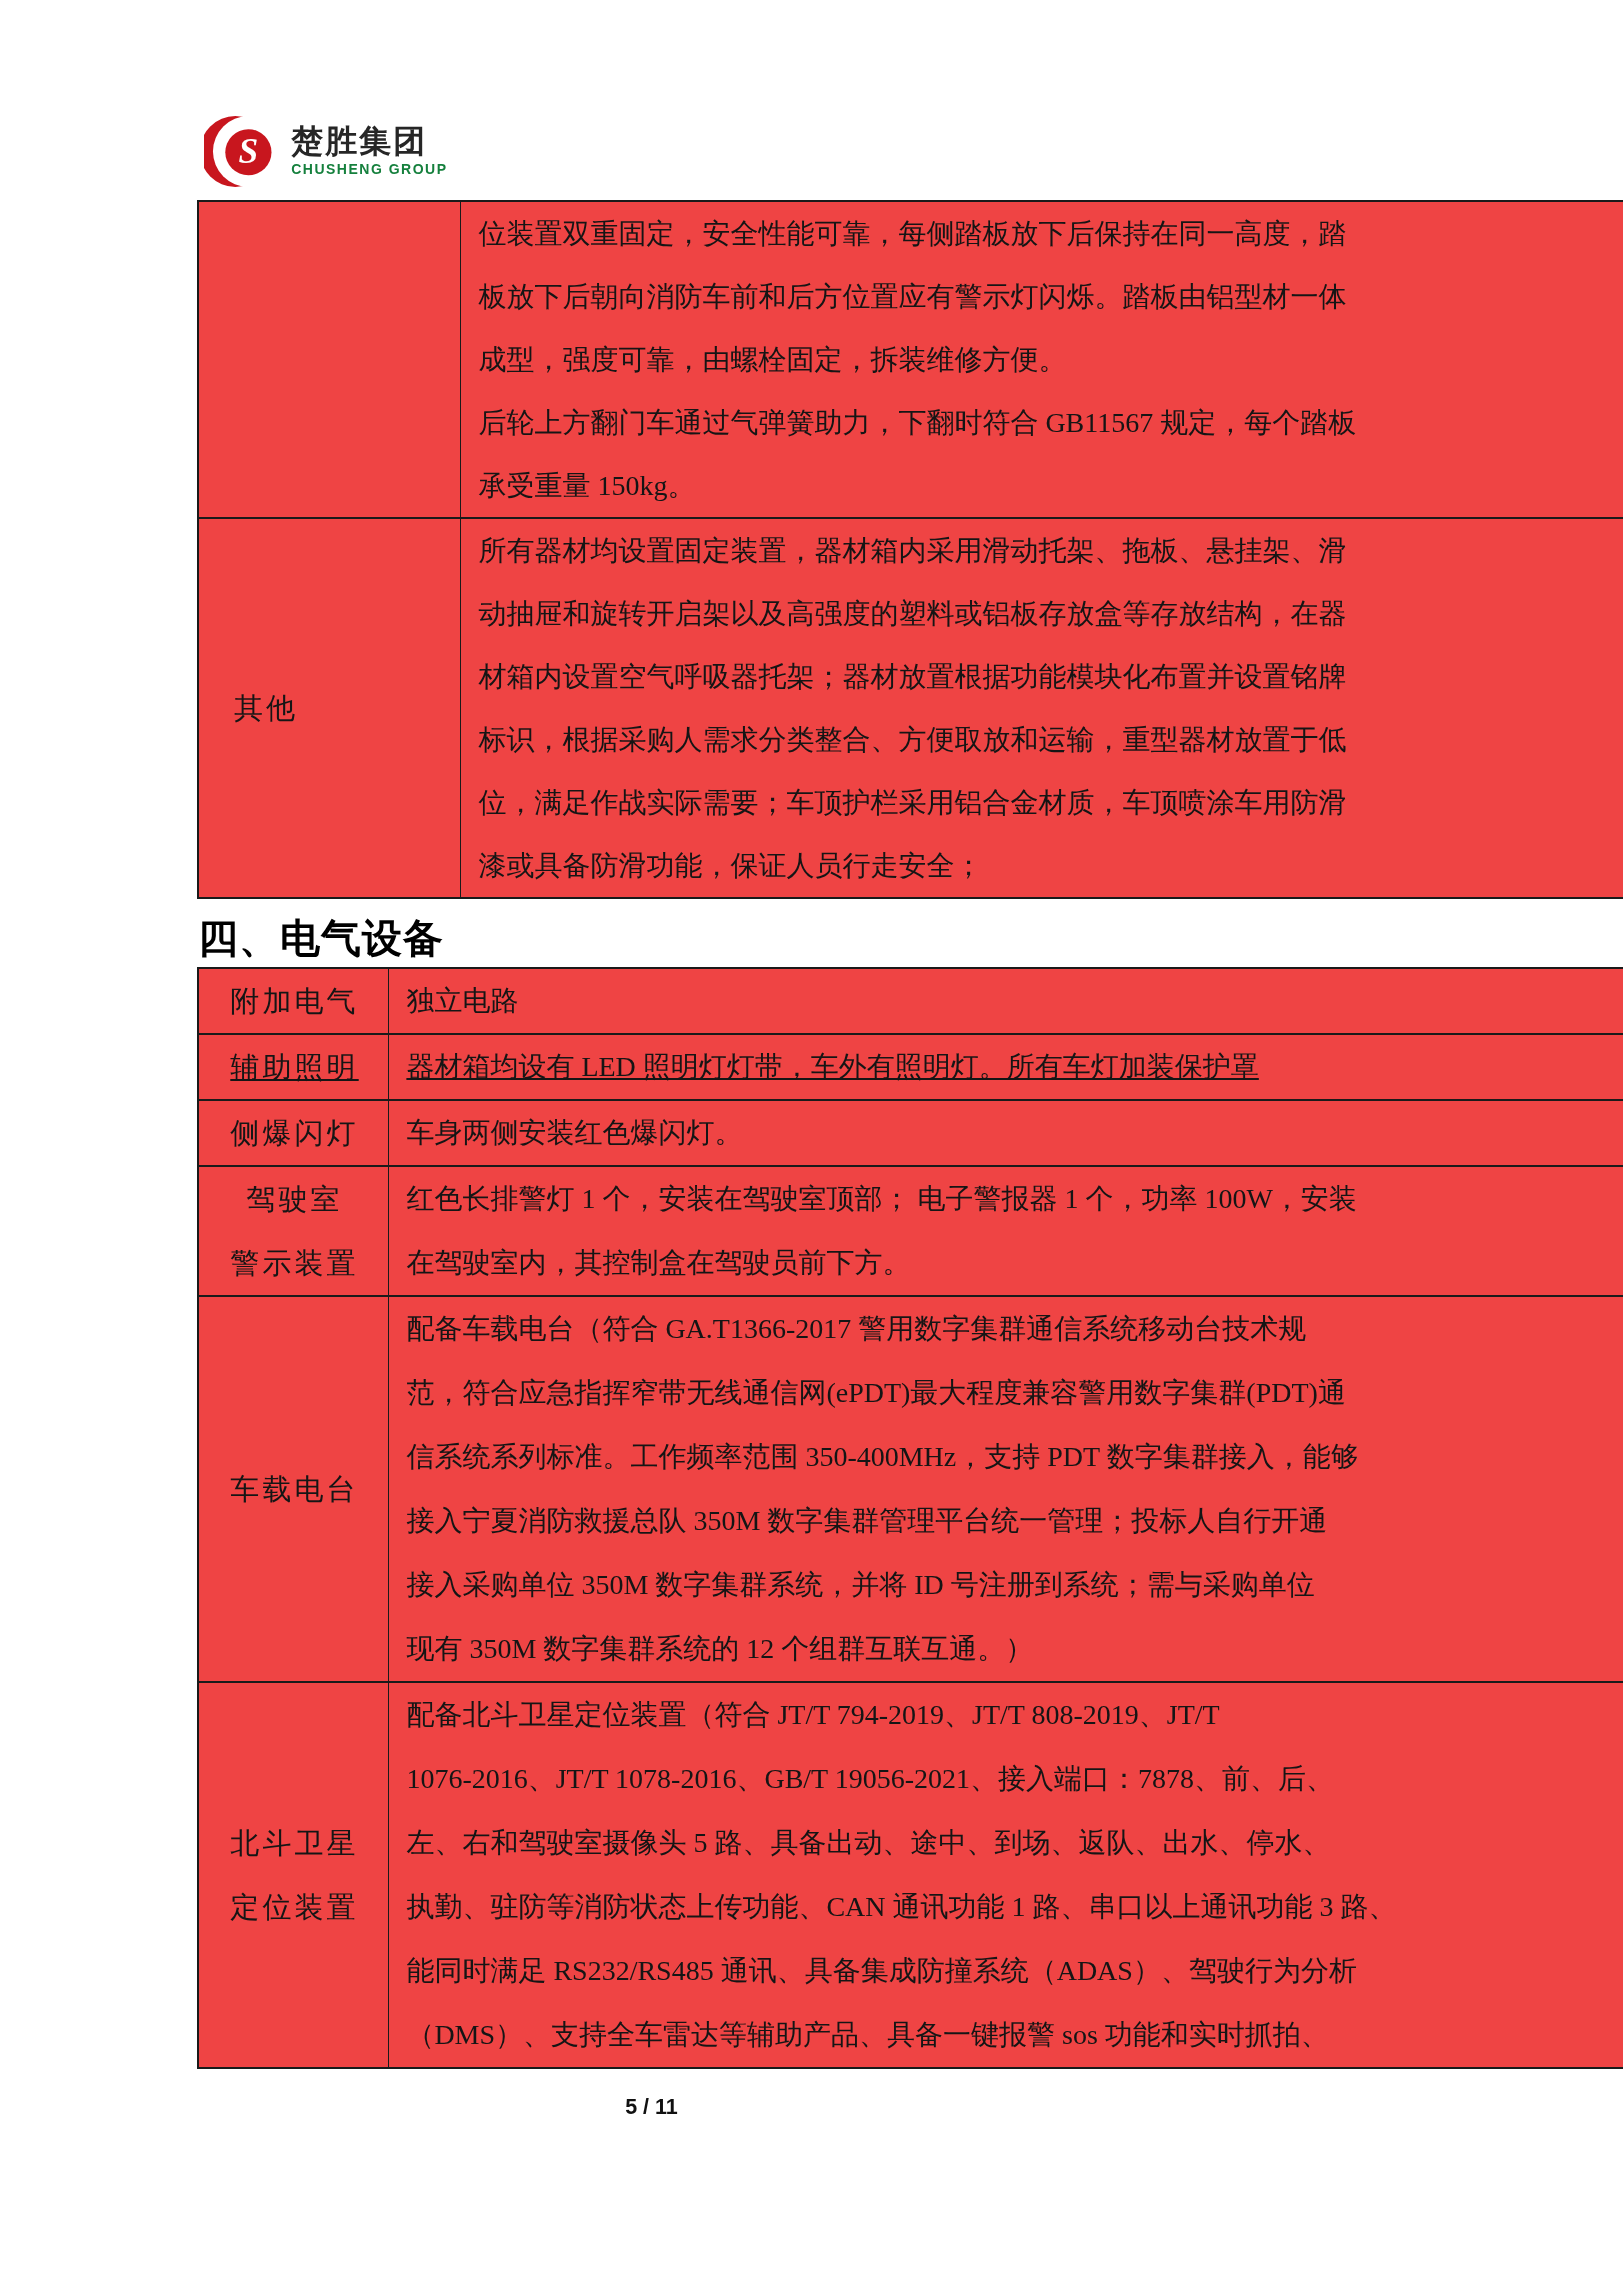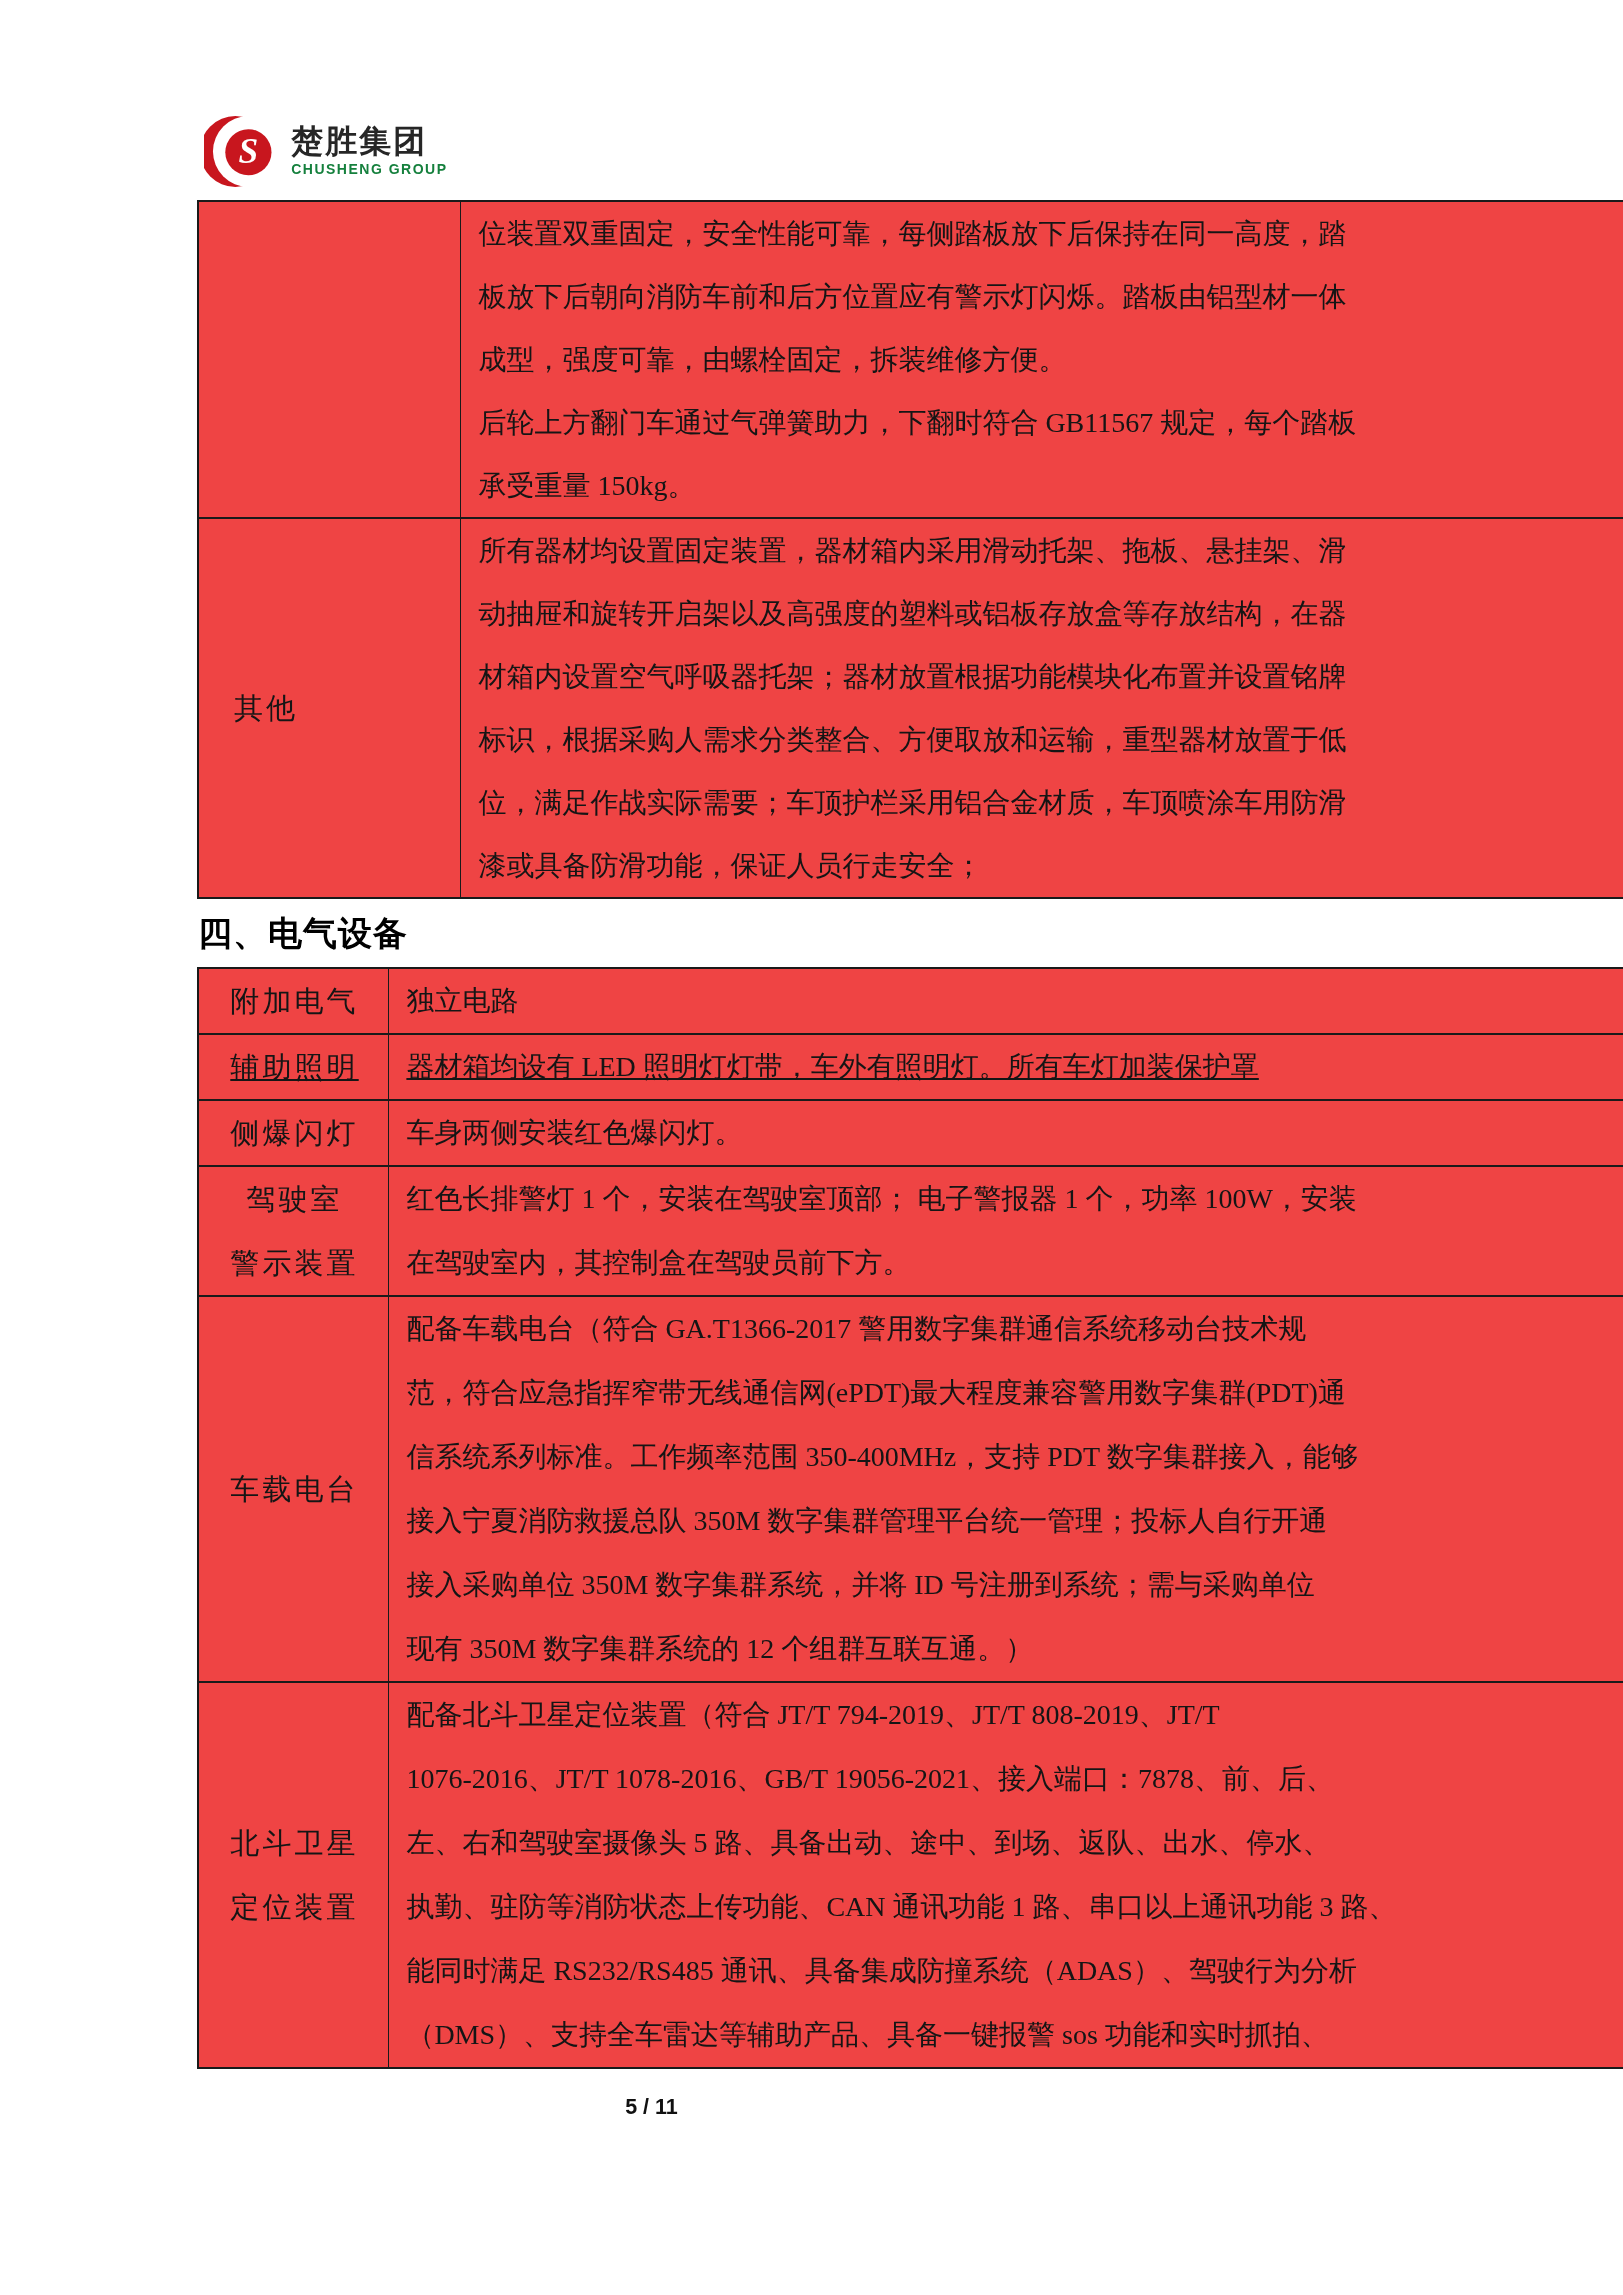--- a/index.html
+++ b/index.html
@@ -52,21 +52,21 @@
     padding-left:17.4px;padding-right:12.3px;
     font-size:28px;color:#151515;
   }
   #table1 .content-line{line-height:63px;}
   #table2 .content-line{line-height:64px;}
   .content-line{white-space:nowrap;}
 
   
   .section-heading{
     position:absolute;left:198px;top:911px;
-    font-size:34px;font-weight:700;color:#000;
+    font-size:40px;font-weight:700;color:#000;
     font-family:"Liberation Sans","DejaVu Sans",sans-serif;
     letter-spacing:1px;
   }
   .page-footer{
     position:absolute;left:0;top:2095px;width:1303px;
     text-align:center;
     font-family:"Liberation Sans","DejaVu Sans",sans-serif;
     font-size:21.5px;font-weight:700;color:#111;
   }
 </style>

